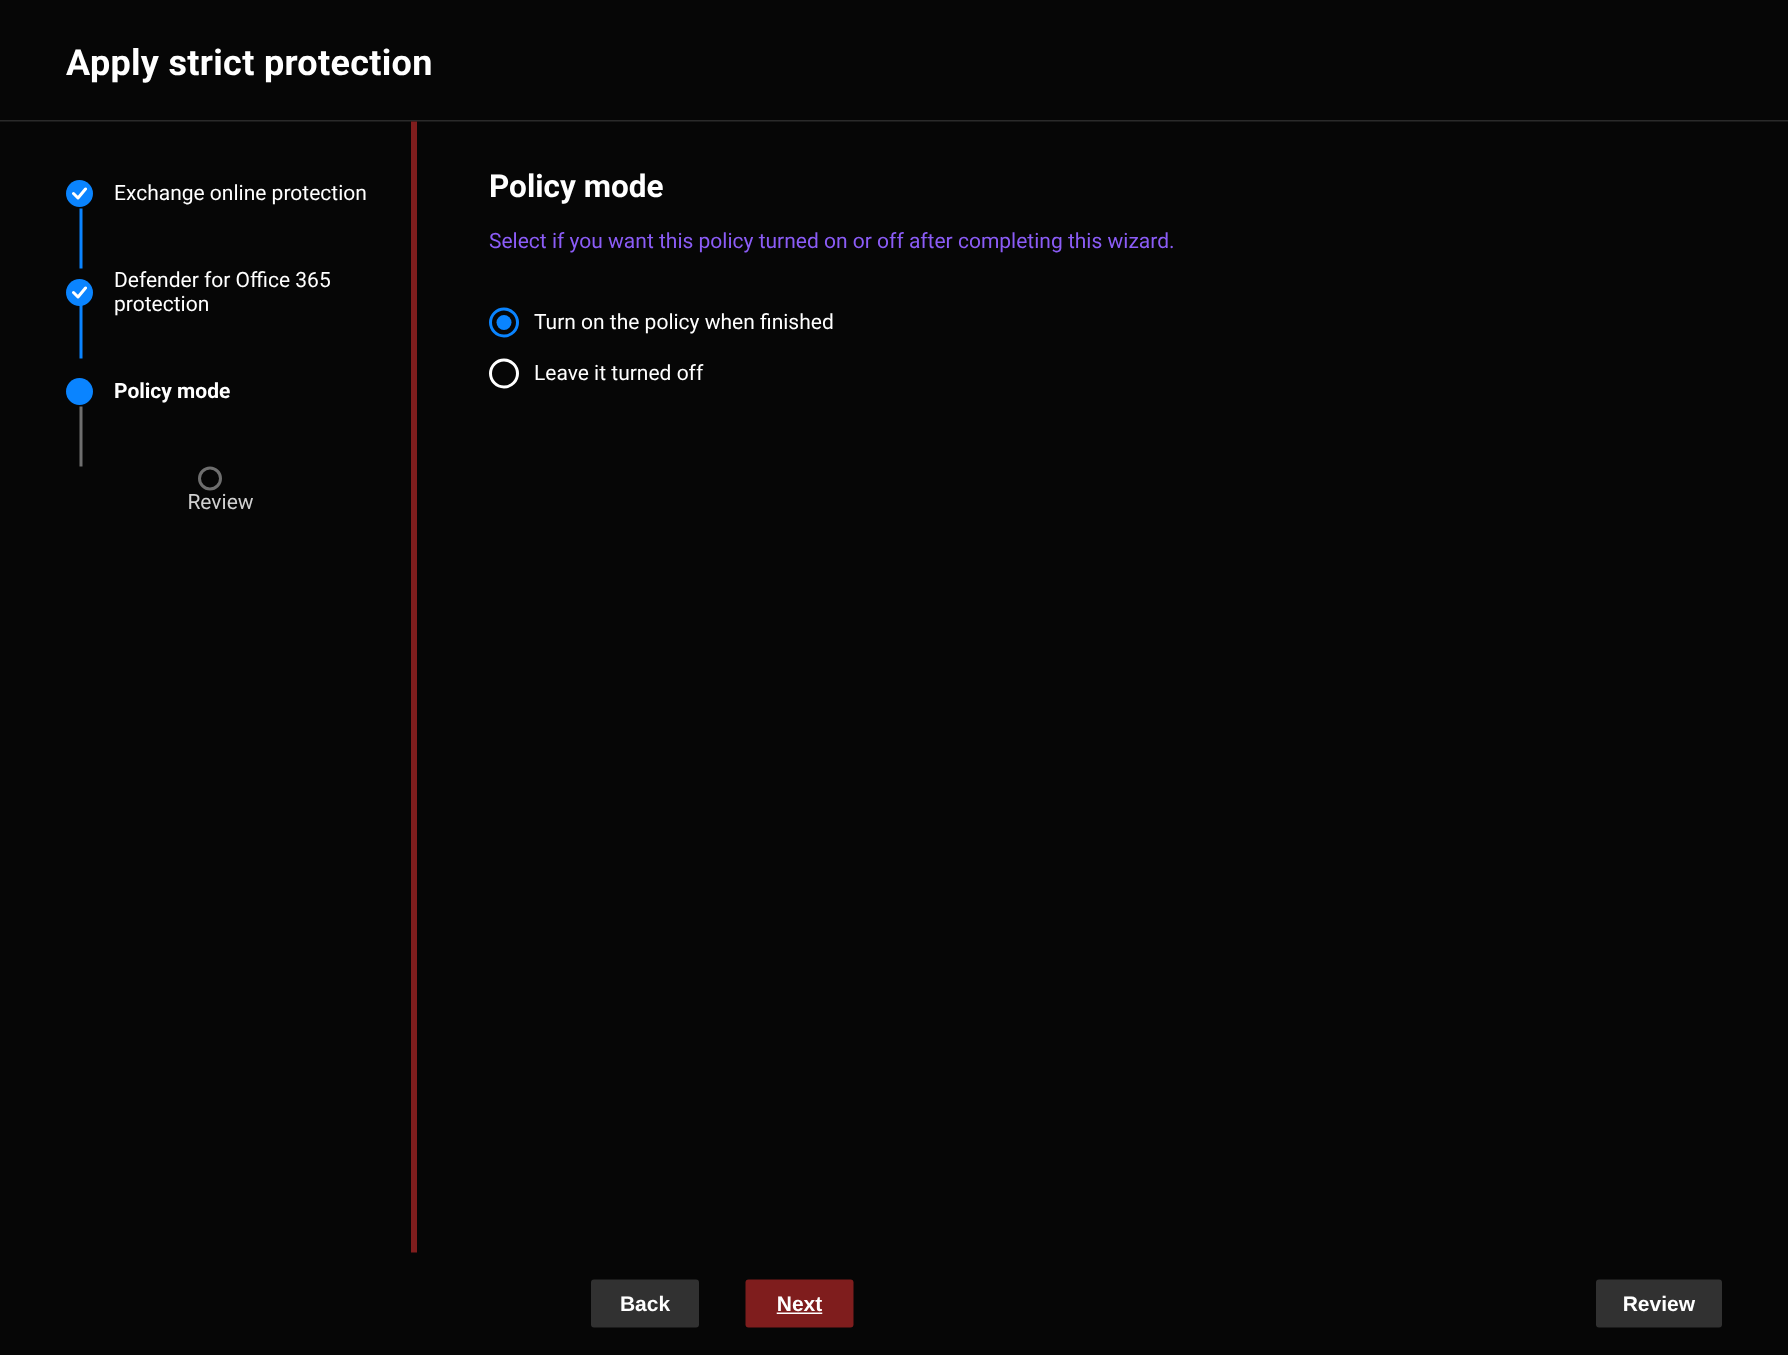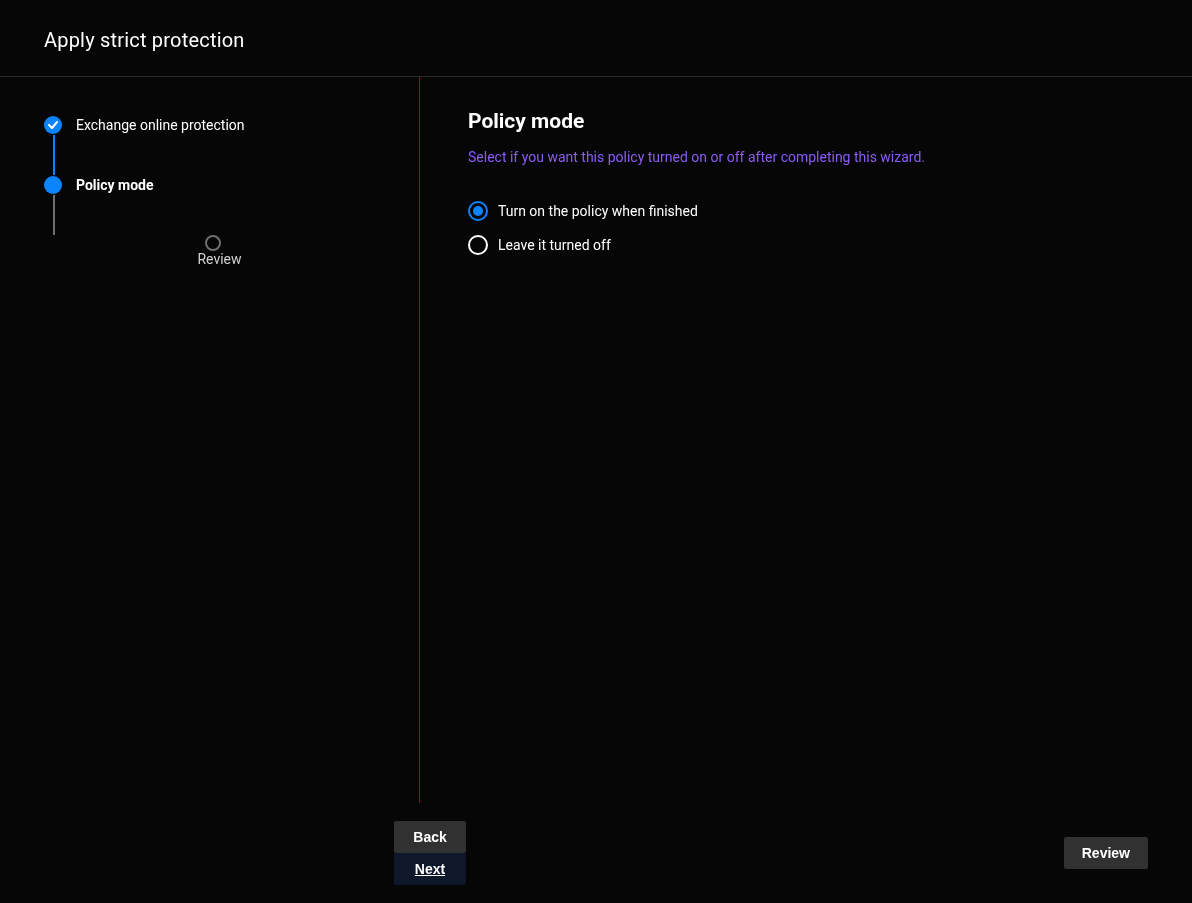--- a/index.html
+++ b/index.html
@@ -15,32 +15,32 @@
   .page {
     display: flex;
     flex-direction: column;
     height: 100%;
   }
   .header {
     padding: 28px 44px 24px 44px;
     border-bottom: 1px solid #2a2a2a;
   }
   .header h1 {
-    font-size: 20px;
-    font-weight: 400;
+    font-size: 24px;
+    font-weight: 700;
     letter-spacing: 0.2px;
   }
   .body {
     flex: 1;
     display: flex;
     min-height: 0;
   }
   .sidebar {
-    width: 420px;
-    border-right: 1px solid #7f1d1d;
+    width: 278px;
+    border-right: 4px solid #7f1d1d;
     padding: 38px 24px 24px 44px;
   }
   .steps {
     list-style: none;
     position: relative;
   }
   .step {
     display: flex;
     align-items: center;
     position: relative;
@@ -126,43 +126,42 @@
   }
 
   .footer {
     display: flex;
     align-items: center;
     padding: 18px 44px 18px 44px;
   }
   .footer .left-group {
     margin-left: 350px;
     display: flex;
-    gap: 0;
-    flex-direction: column;
+    gap: 31px;
   }
   .footer .spacer { flex: 1; }
   .btn {
     min-width: 72px;
     height: 32px;
     padding: 0 18px;
     border: none;
     border-radius: 2px;
     font-size: 14px;
     font-weight: 600;
     cursor: pointer;
     display: inline-flex;
     align-items: center;
     justify-content: center;
   }
   .btn-secondary {
     background: #313131;
     color: #ffffff;
   }
   .btn-primary {
-    background: #0f172a;
+    background: #7f1d1d;
     color: #ffffff;
     text-decoration: underline;
   }
 </style>
 </head>
 <body>
 
 <div class="page">
 
   <div class="header">
@@ -174,20 +173,29 @@
       <ul class="steps" id="steps-list">
           <li class="step done">
             <span class="bullet" style="background: rgb(10, 132, 255);">
               <svg width="10" height="10" viewBox="0 0 10 10">
                 <path d="M1 5 L4 8 L9 2" stroke="#fff" stroke-width="2" fill="none" stroke-linecap="round" stroke-linejoin="round"></path>
               </svg>
             </span>
             <span class="label">Exchange online protection</span>
             <span class="line" style="background: rgb(10, 132, 255);"></span>
           </li>
+          <li class="step done">
+            <span class="bullet" style="background: rgb(10, 132, 255);">
+              <svg width="10" height="10" viewBox="0 0 10 10">
+                <path d="M1 5 L4 8 L9 2" stroke="#fff" stroke-width="2" fill="none" stroke-linecap="round" stroke-linejoin="round"></path>
+              </svg>
+            </span>
+            <span class="label">Defender for Office 365 protection</span>
+            <span class="line" style="background: rgb(10, 132, 255);"></span>
+          </li>
           <li class="step current">
             <span class="bullet" style="background: rgb(10, 132, 255);"></span>
             <span class="label">Policy mode</span>
             <span class="line" style="background: rgb(110, 110, 110);"></span>
           </li>
           <li class="step pending">
             <span class="bullet" style="background: transparent; border: 2px solid rgb(110, 110, 110); width: 16px; height: 16px;"></span>
             <span class="label">Review</span>
           </li>
         </ul>

